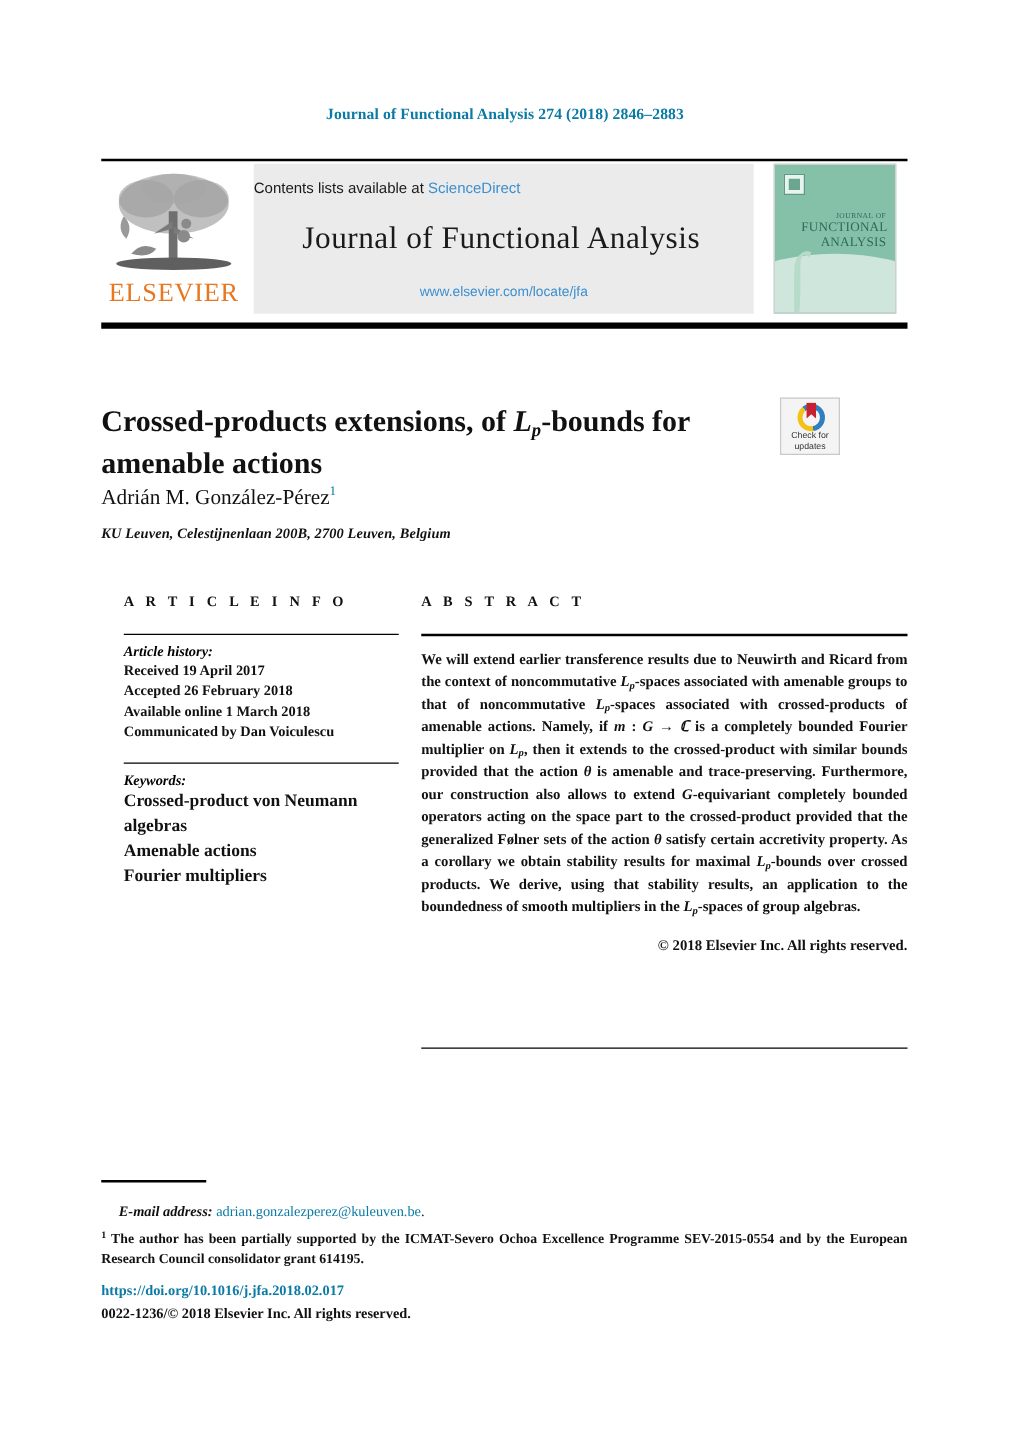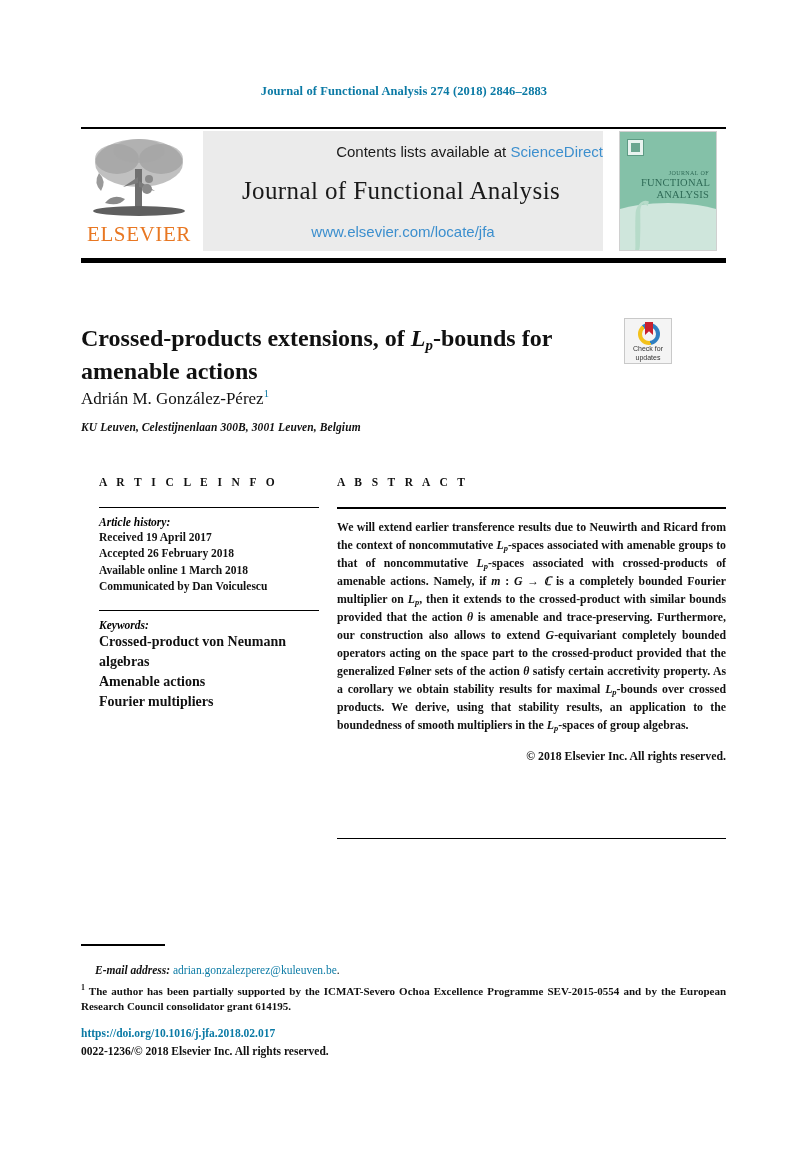--- a/index.html
+++ b/index.html
@@ -79,46 +79,45 @@
     left: 122px;
     top: 4px;
     width: 400px;
     height: 120px;
     background: #ebebeb;
   }
   .contents-line {
     position: absolute;
     left: 0; right: 0;
     top: 12px;
-    text-align: right;
+    text-align: left;
     font-family: "Liberation Sans", sans-serif;
-    font-size: 15px;
+    font-size: 12px;
     color: #1a1a1a;
-    margin-left: 40px;
   }
   .contents-line .sd {
     color: #3c8fce;
   }
   .journal-name {
     position: absolute;
     left: 0; right: 4px;
     top: 46px;
     text-align: center;
     font-family: "Liberation Serif", serif;
     font-size: 25px;
     color: #1a1a1a;
     letter-spacing: 0.4px;
   }
   .journal-url {
     position: absolute;
     left: 0; right: 0;
     bottom: 11px;
     text-align: center;
     font-family: "Liberation Sans", sans-serif;
-    font-size: 15px;
+    font-size: 11px;
     color: #3c8fce;
   }
   .cover-thumb {
     position: absolute;
     left: 538px;
     top: 4px;
     width: 98px;
     height: 120px;
     border: 1px solid #d0d0d0;
     box-sizing: border-box;
@@ -469,21 +468,21 @@
   <div class="crossmark">
     <div class="ring"></div>
     <div class="flag"></div>
     <div class="cm-label">
       <span>Check for</span><br>
       <span>updates</span>
     </div>
   </div>
 
   <div class="author"><span>Adrián M. González-Pérez</span><sup>1</sup></div>
-  <div class="affiliation">KU Leuven, Celestijnenlaan 300B, 3001 Leuven, Belgium</div>
+  <div class="affiliation">KU Leuven, Celestijnenlaan 200B, 2700 Leuven, Belgium</div>
 
   <div class="col-left">
     <div class="sec-head">A R T I C L E   I N F O</div>
     <div class="hr-thin"></div>
     <div class="block-label">Article history:</div>
     <div class="info-line">Received 19 April 2017</div>
     <div class="info-line">Accepted 26 February 2018</div>
     <div class="info-line">Available online 1 March 2018</div>
     <div class="info-line">Communicated by Dan Voiculescu</div>
     <div class="info-gap"></div>

